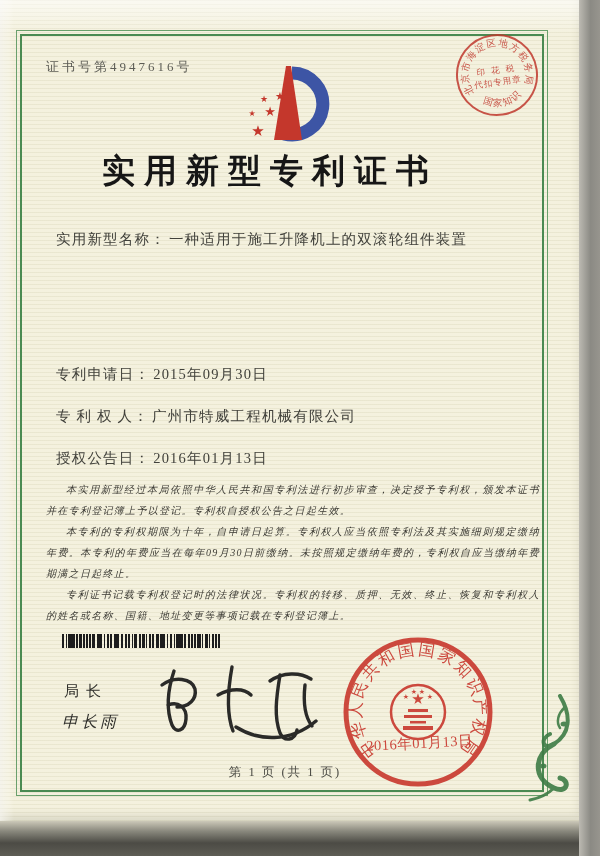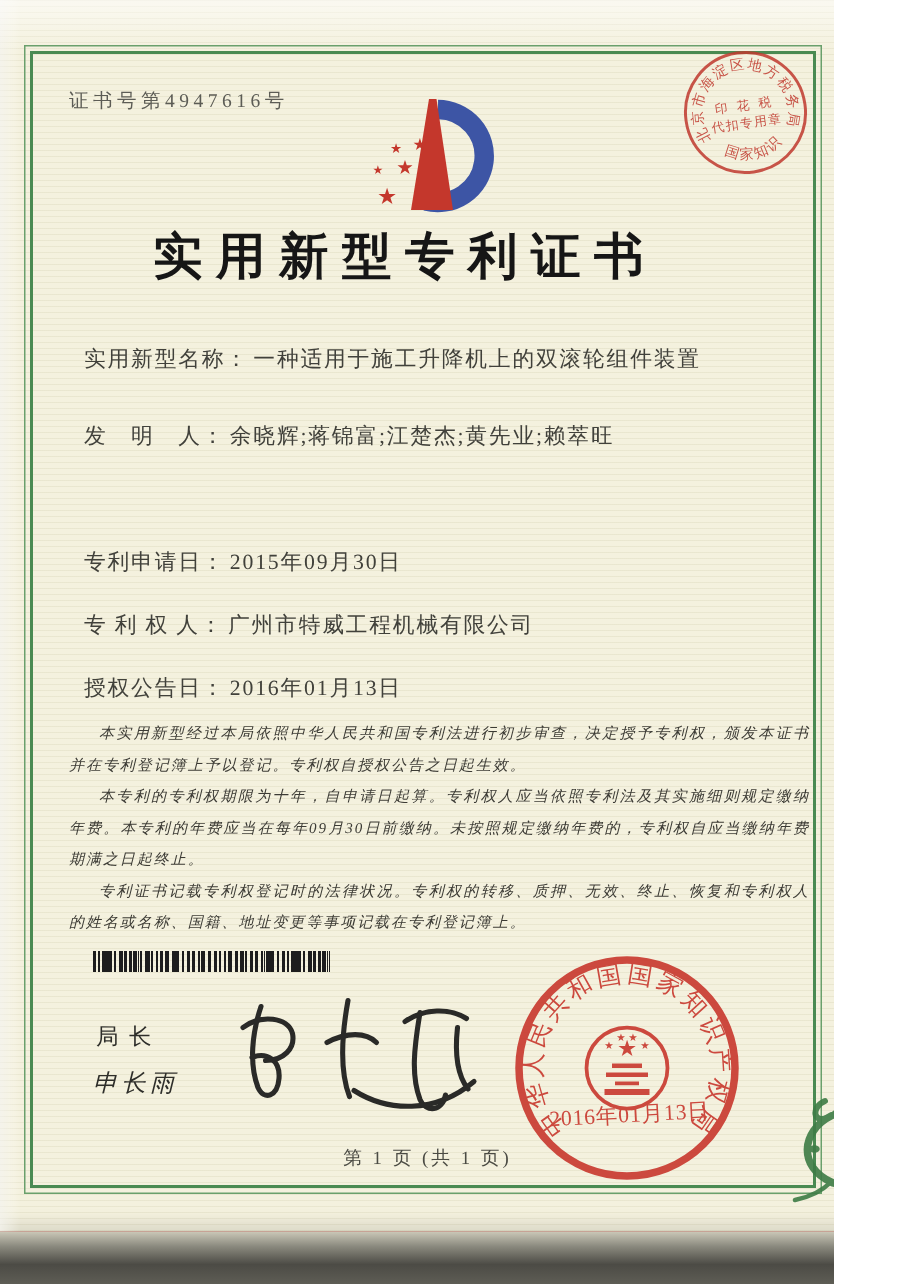--- a/index.html
+++ b/index.html
@@ -1,17 +1,17 @@
 <!DOCTYPE html>
 <html><head>
 <meta charset="utf-8">
 <style>
   html,body{margin:0;padding:0;}
   body{width:600px;height:856px;font-family:"Liberation Serif","DejaVu Serif",serif;}
-  .scan{position:relative;width:556px;height:856px;background:#b91c1c;overflow:hidden;}
+  .scan{position:relative;width:600px;height:856px;background:#0ea5e9;overflow:hidden;}
   .paper{position:absolute;left:0;top:0;width:579px;height:821px;background-color:#f4f1de;
     background-image:repeating-linear-gradient(180deg, rgba(164,160,112,.13) 0 1px, rgba(0,0,0,0) 1px 4px);
     box-shadow:inset 0 -6px 10px rgba(0,0,0,.10);}
   .paper::before{content:'';position:absolute;inset:0;pointer-events:none;
     background:linear-gradient(180deg, rgba(255,255,255,.6), rgba(255,255,255,0) 34px),
                linear-gradient(90deg, rgba(255,255,255,.55), rgba(255,255,255,0) 14px);}
   .edge-right{position:absolute;left:579px;top:0;width:21px;height:856px;
     background:linear-gradient(90deg,#bcbab2,#8b8a84 55%,#97958e);}
   .edge-bottom{position:absolute;left:0;top:821px;width:579px;height:35px;
     background:linear-gradient(180deg,#cbc8b8 0px,#8a897e 10px,#4c4b45 22px,#5e5d55 35px);}
@@ -59,23 +59,20 @@
       <text x="40" y="52" font-size="13" fill="#c4372c" text-anchor="middle">★</text>
       <text x="50" y="36" font-size="11" fill="#c4372c" text-anchor="middle">★</text>
       <text x="34" y="38" font-size="9" fill="#c4372c" text-anchor="middle">★</text>
       <text x="22" y="52" font-size="8" fill="#c4372c" text-anchor="middle">★</text>
     </svg>
 
     <div class="title">实用新型专利证书</div>
 
     <div class="field f0">
       <span class="lab">实用新型名称：</span><span class="val">一种适用于施工升降机上的双滚轮组件装置</span>
-    </div>
-    <div class="field f1">
-      <span class="lab">发　明　人：</span><span class="val">余晓辉;蒋锦富;江楚杰;黄先业;赖萃旺</span>
     </div>
     <div class="field f3">
       <span class="lab">专利申请日：</span><span class="val">2015年09月30日</span>
     </div>
     <div class="field f4">
       <span class="lab">专 利 权 人：</span><span class="val">广州市特威工程机械有限公司</span>
     </div>
     <div class="field f5">
       <span class="lab">授权公告日：</span><span class="val">2016年01月13日</span>
     </div>

